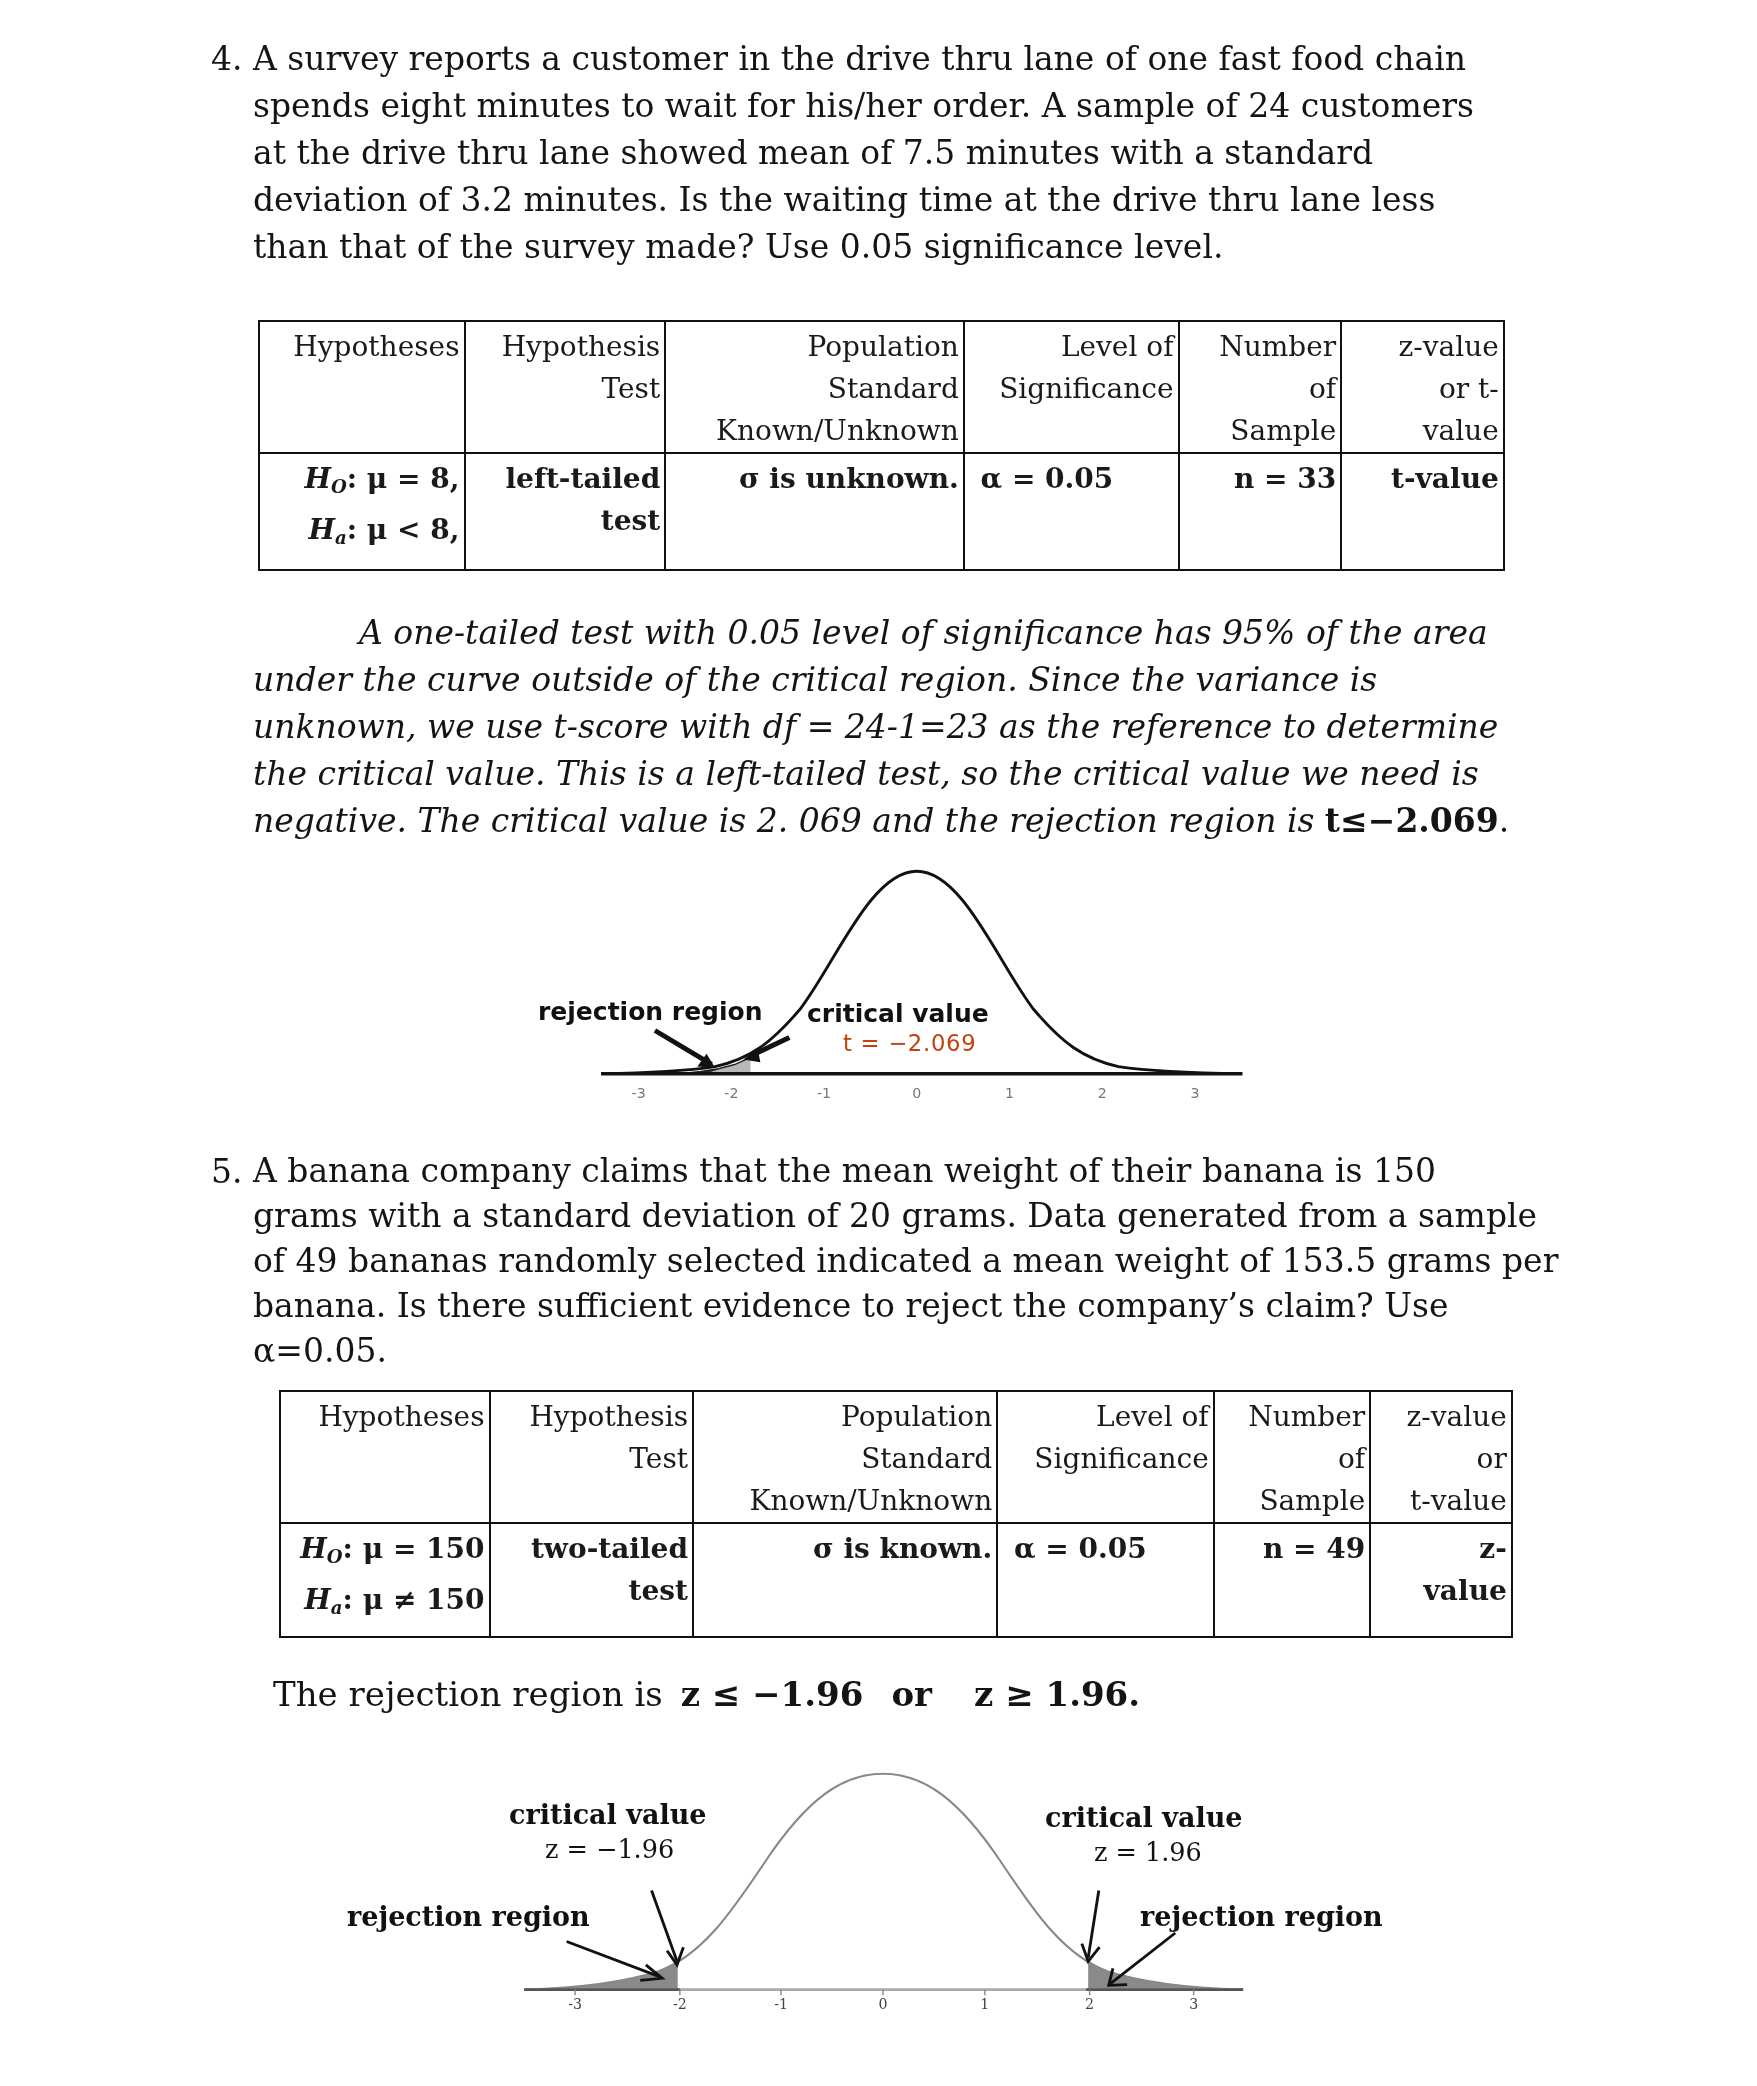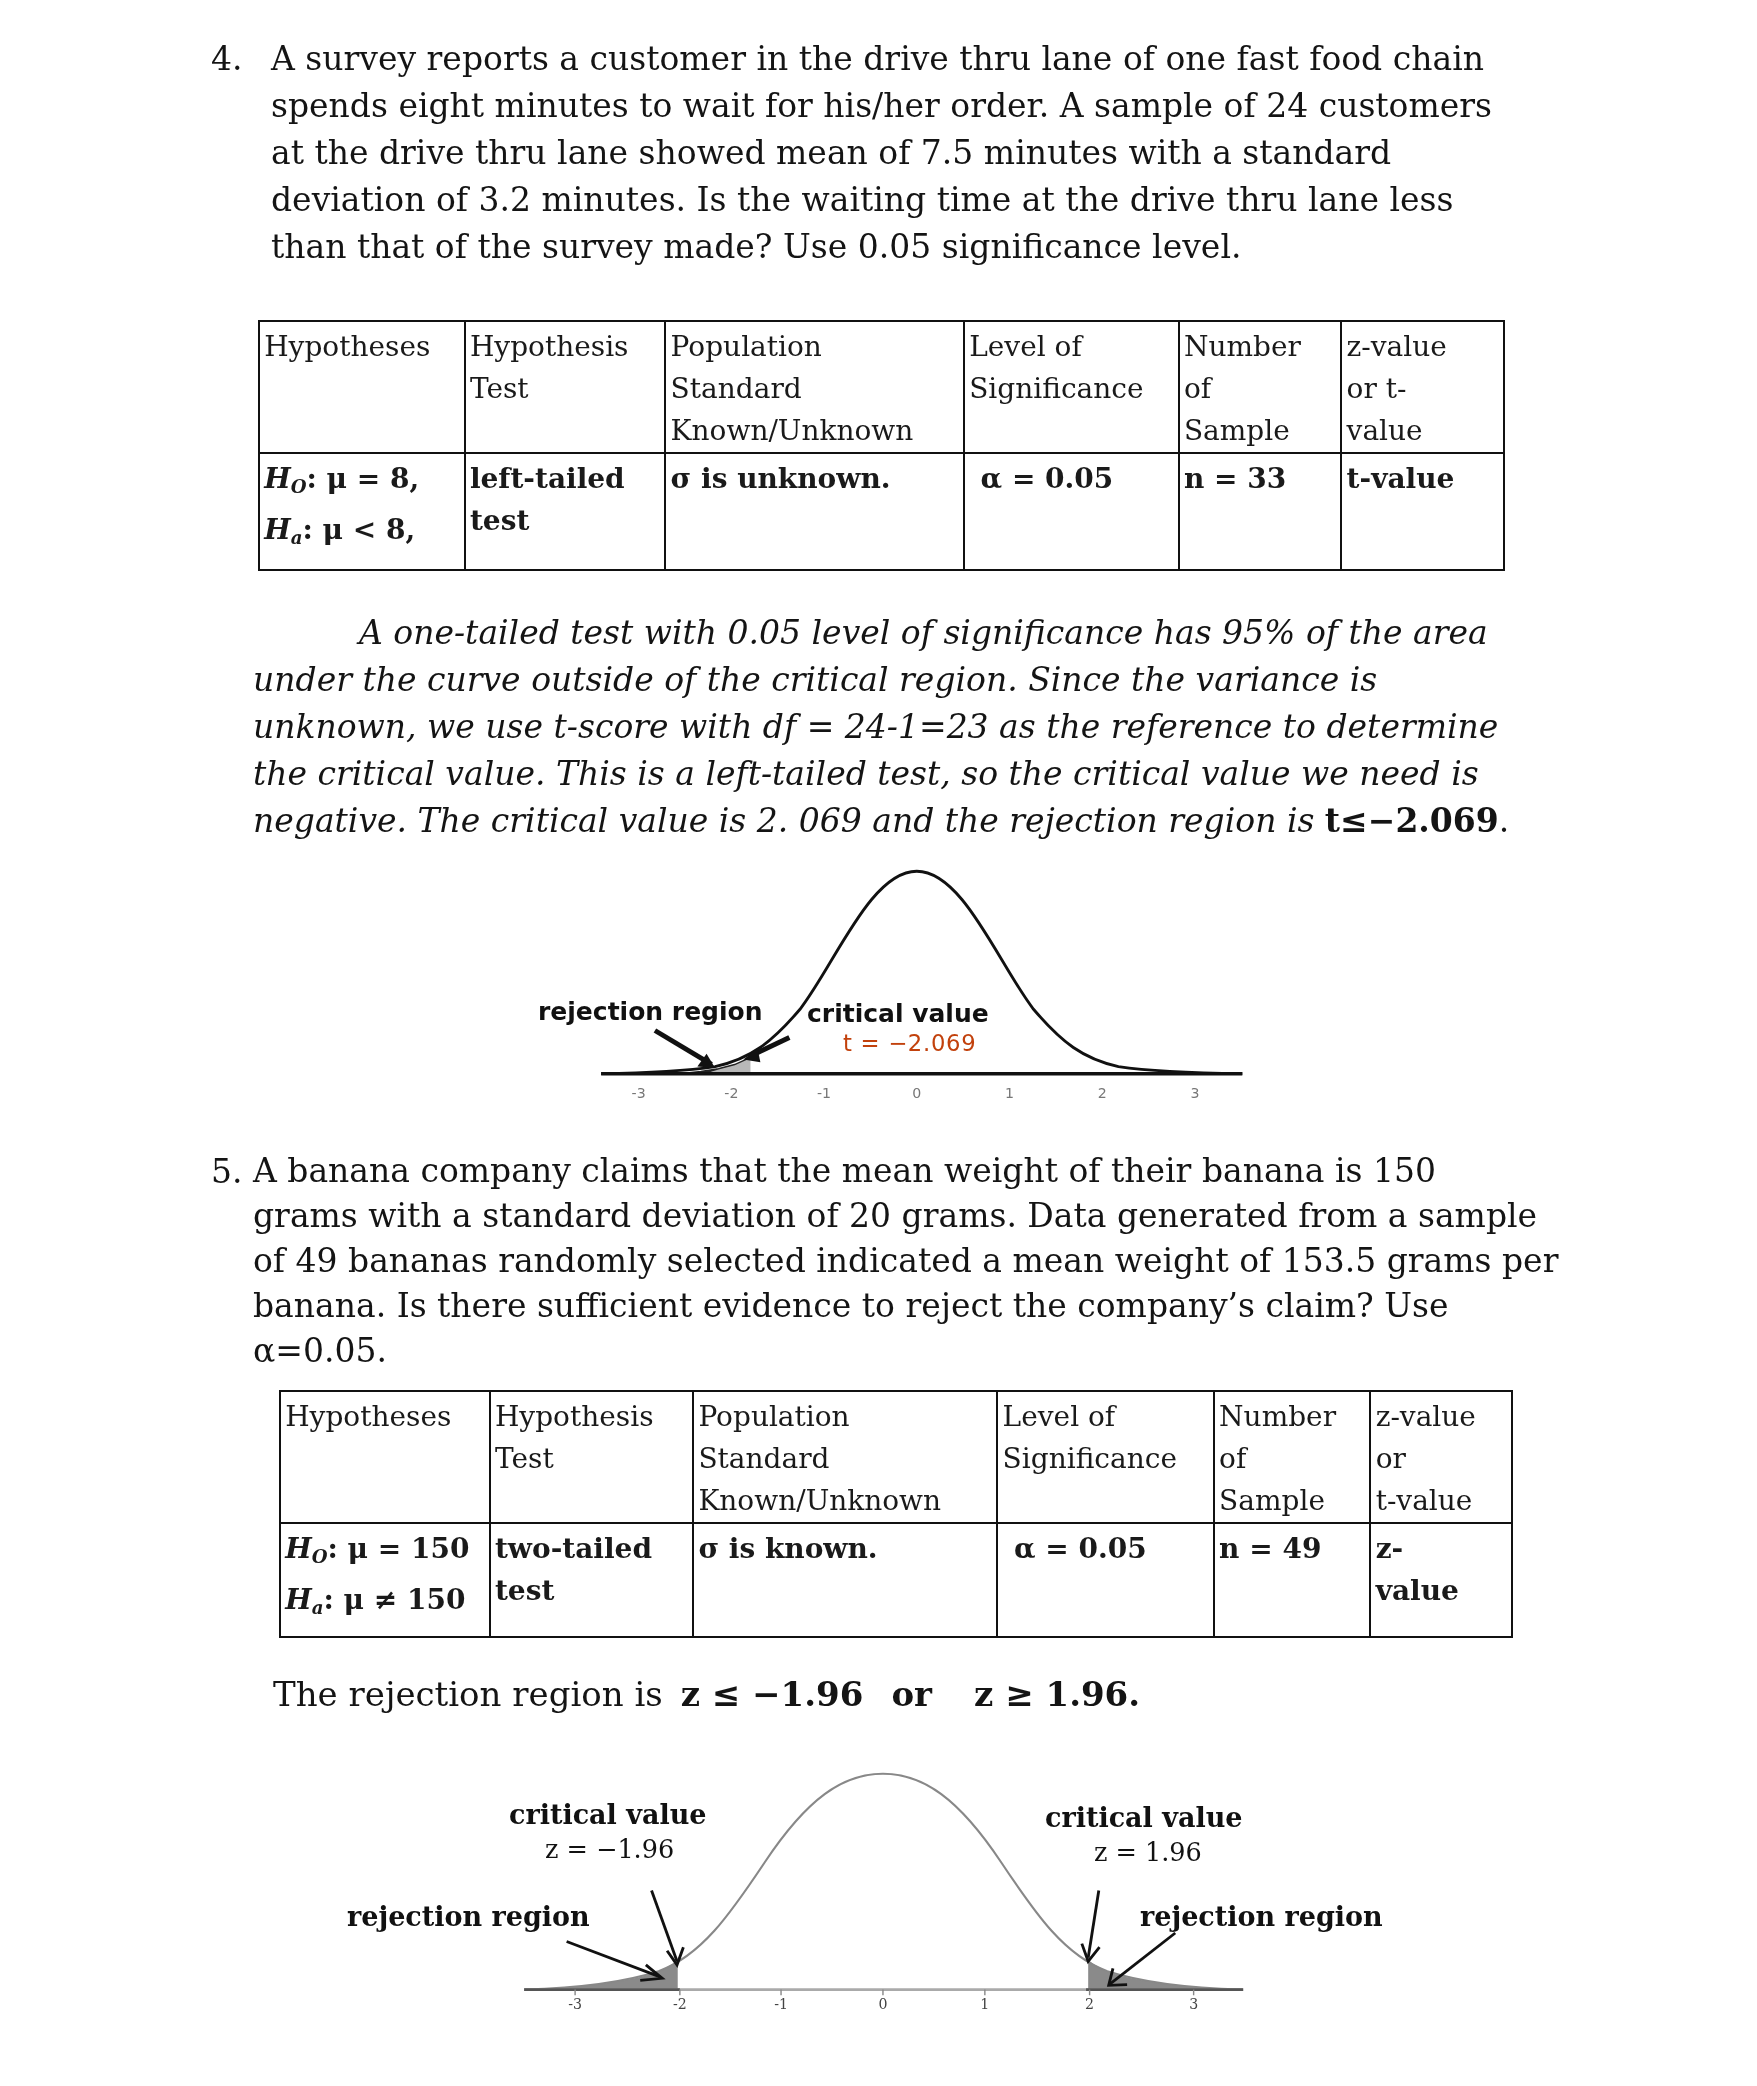--- a/index.html
+++ b/index.html
@@ -4,39 +4,39 @@
 <style>
   html, body { margin:0; padding:0; background:#ffffff; }
   body { width:1757px; height:2087px; position:relative; overflow:hidden;
          font-family:"DejaVu Serif", "Liberation Serif", serif; color:#111; }
   .abs { position:absolute; }
   .para { position:absolute; font-size:33px; line-height:47px; color:#141414; white-space:nowrap; }
   .para .line { display:block; height:47px; }
   .ital { font-family:"DejaVu Serif", serif; font-style:italic; }
   .b { font-weight:bold;margin-left:7px; }
   table.ht { position:absolute; border-collapse:collapse; font-family:"DejaVu Serif", serif; color:#1a1a1a; }
-  table.ht td { border:2.1px solid #111; vertical-align:top; text-align:left; padding:4.2px 4.2px 0 4.2px;
+  table.ht td { border:2.1px solid #111; vertical-align:top; text-align:right; padding:4.2px 4.2px 0 4.2px;
                 font-size:28px; line-height:42px; }
   table.ht td.left { text-align:left; }
   .hdr-line { display:block; white-space:nowrap; }
   .math { font-family:"DejaVu Serif", serif; font-weight:bold;margin-left:12px; }
   .mi { font-style:italic; }
   .chart { position:absolute; }
   .chart svg { display:block; }
   .lbl-sans { font-family:"DejaVu Sans", sans-serif; font-weight:bold; }
   .lbl-serif { font-family:"DejaVu Serif", serif; font-weight:bold; }
   sub { font-size:0.65em; vertical-align:-0.3em; }
 </style>
 </head>
 <body>
 
 <div class="para" style="left:211px; top:35px;">
   <span>4.</span>
 </div>
-<div class="para" style="left:271px; top:35px;">
+<div class="para" style="left:253px; top:35px;">
   <span class="line">A survey reports a customer in the drive thru lane of one fast food chain</span>
   <span class="line">spends eight minutes to wait for his/her order. A sample of 24 customers</span>
   <span class="line">at the drive thru lane showed mean of 7.5 minutes with a standard</span>
   <span class="line">deviation of 3.2 minutes. Is the waiting time at the drive thru lane less</span>
   <span class="line">than that of the survey made? Use 0.05 significance level.</span>
 </div>
 
 <table class="ht" style="left:258px; top:320px; width:1247px; height:251px;">
   <colgroup>
     <col style="width:206px">

